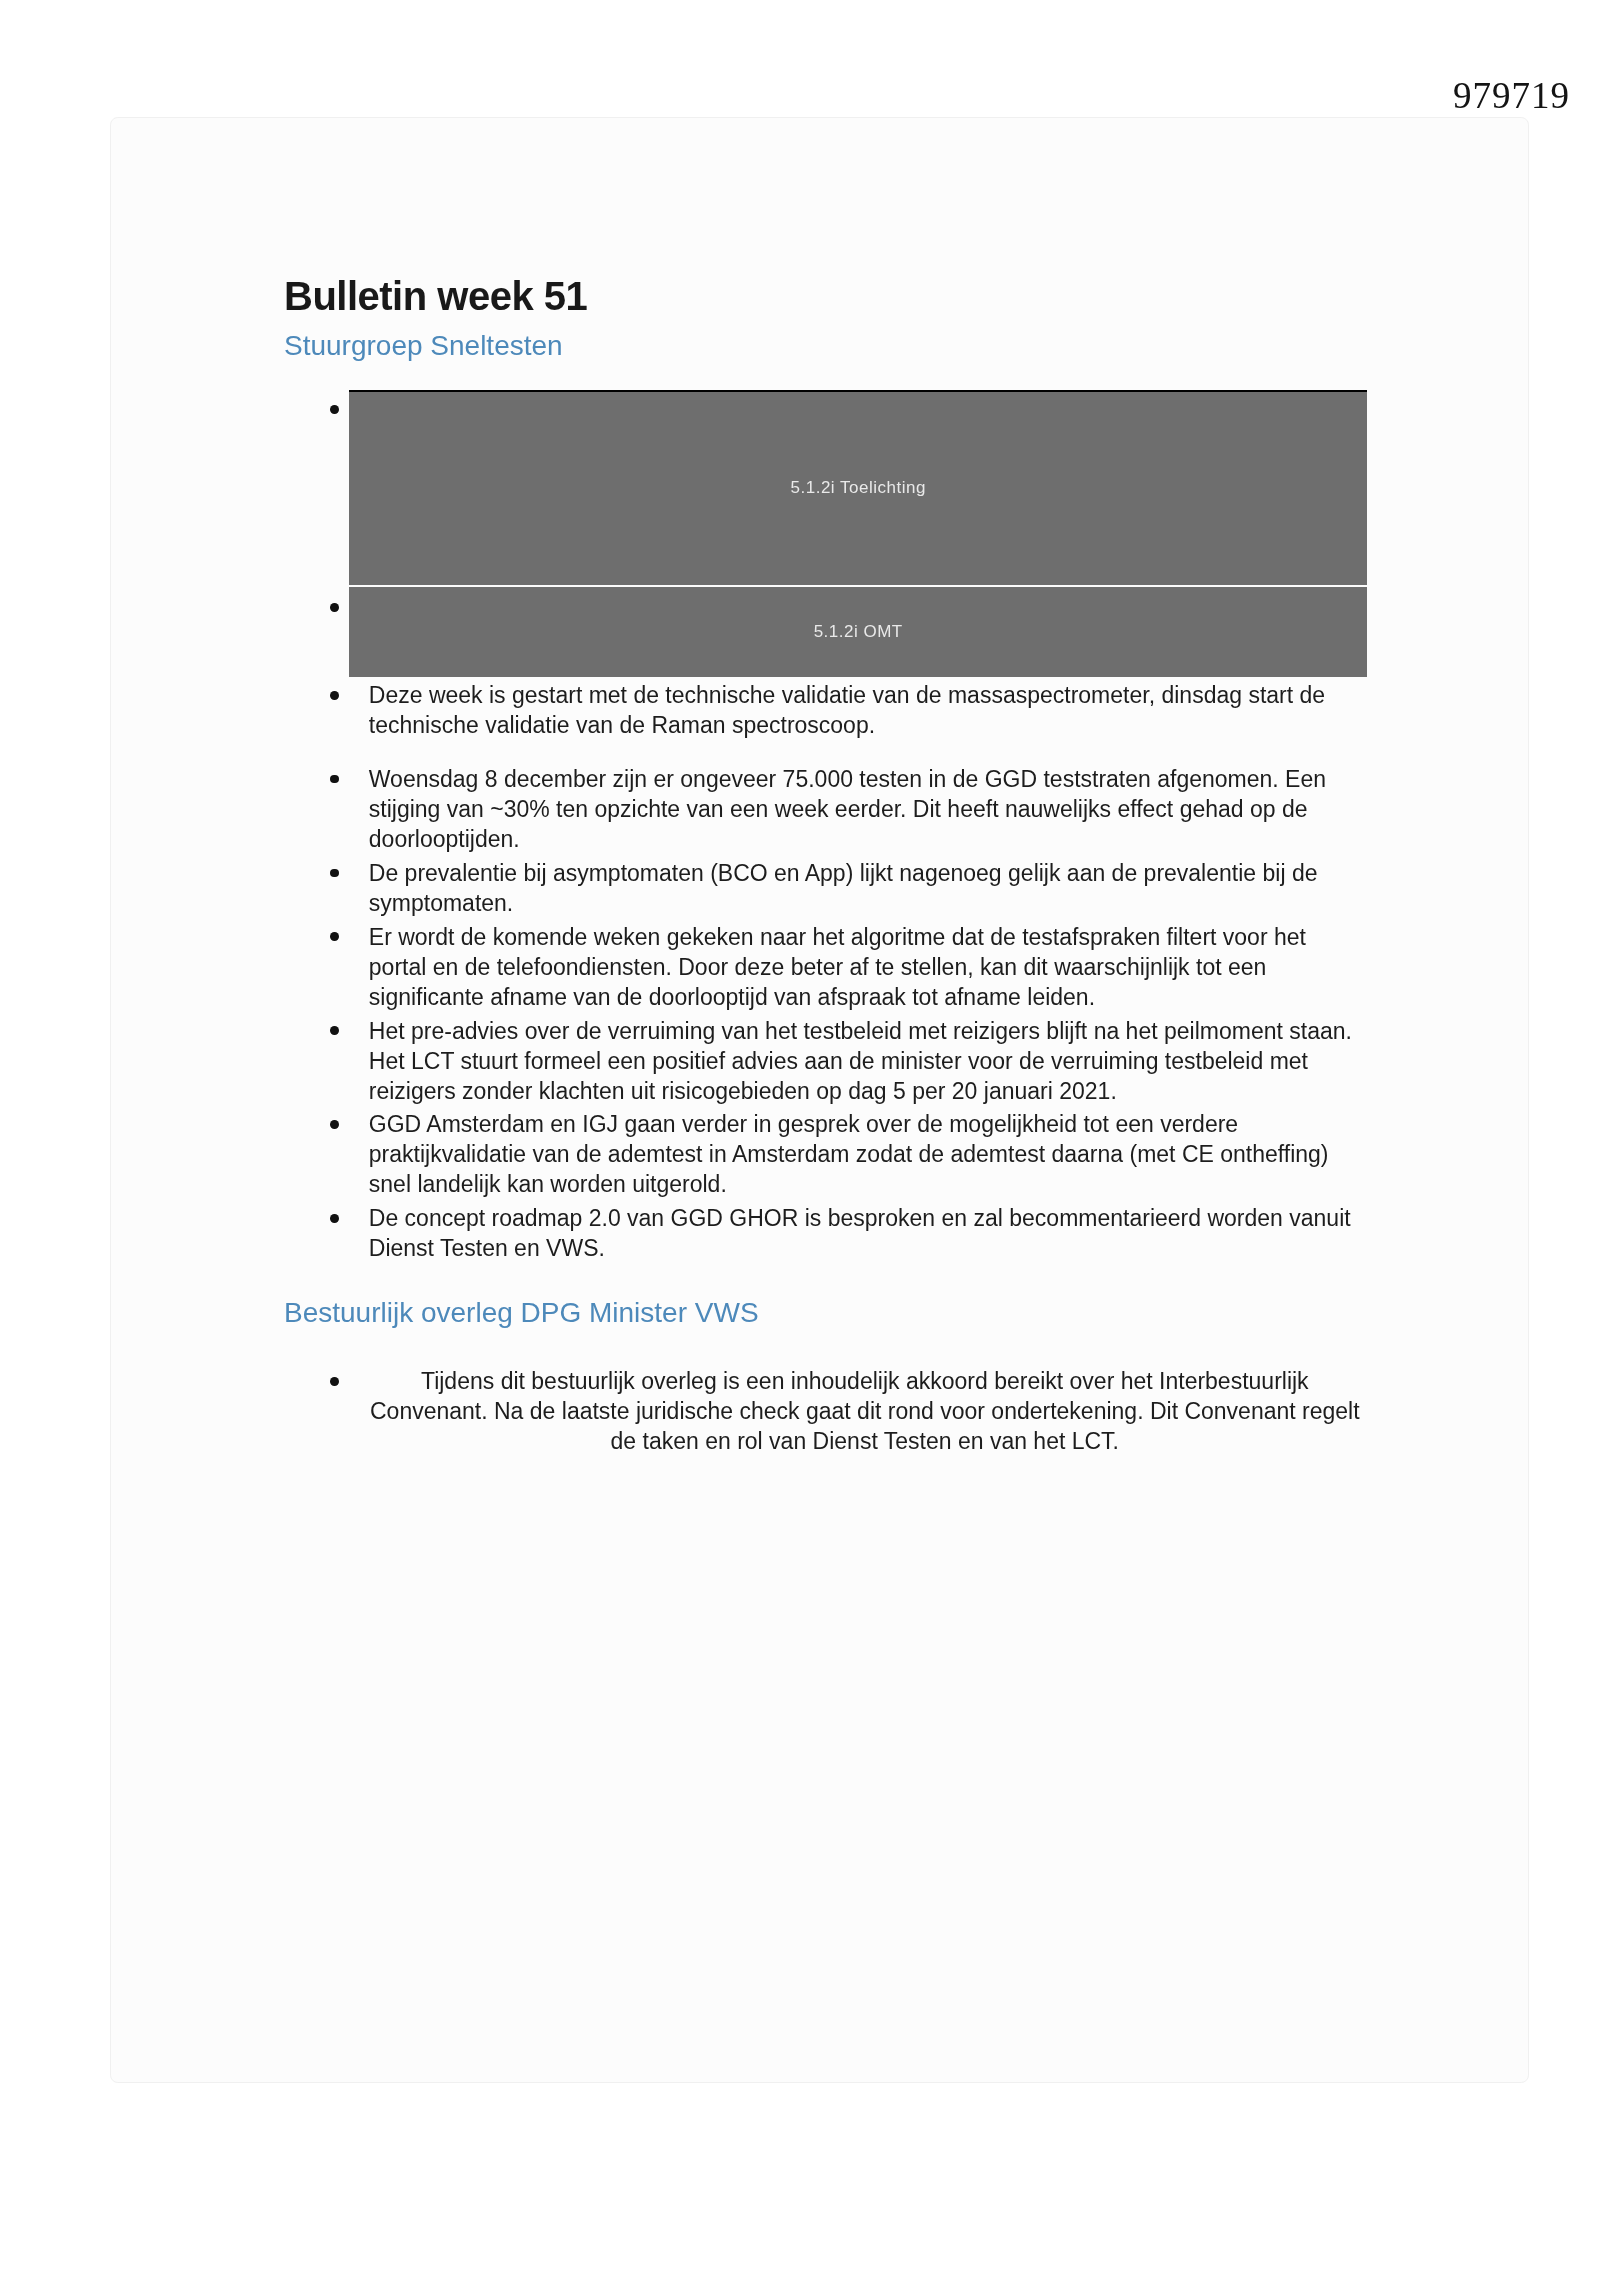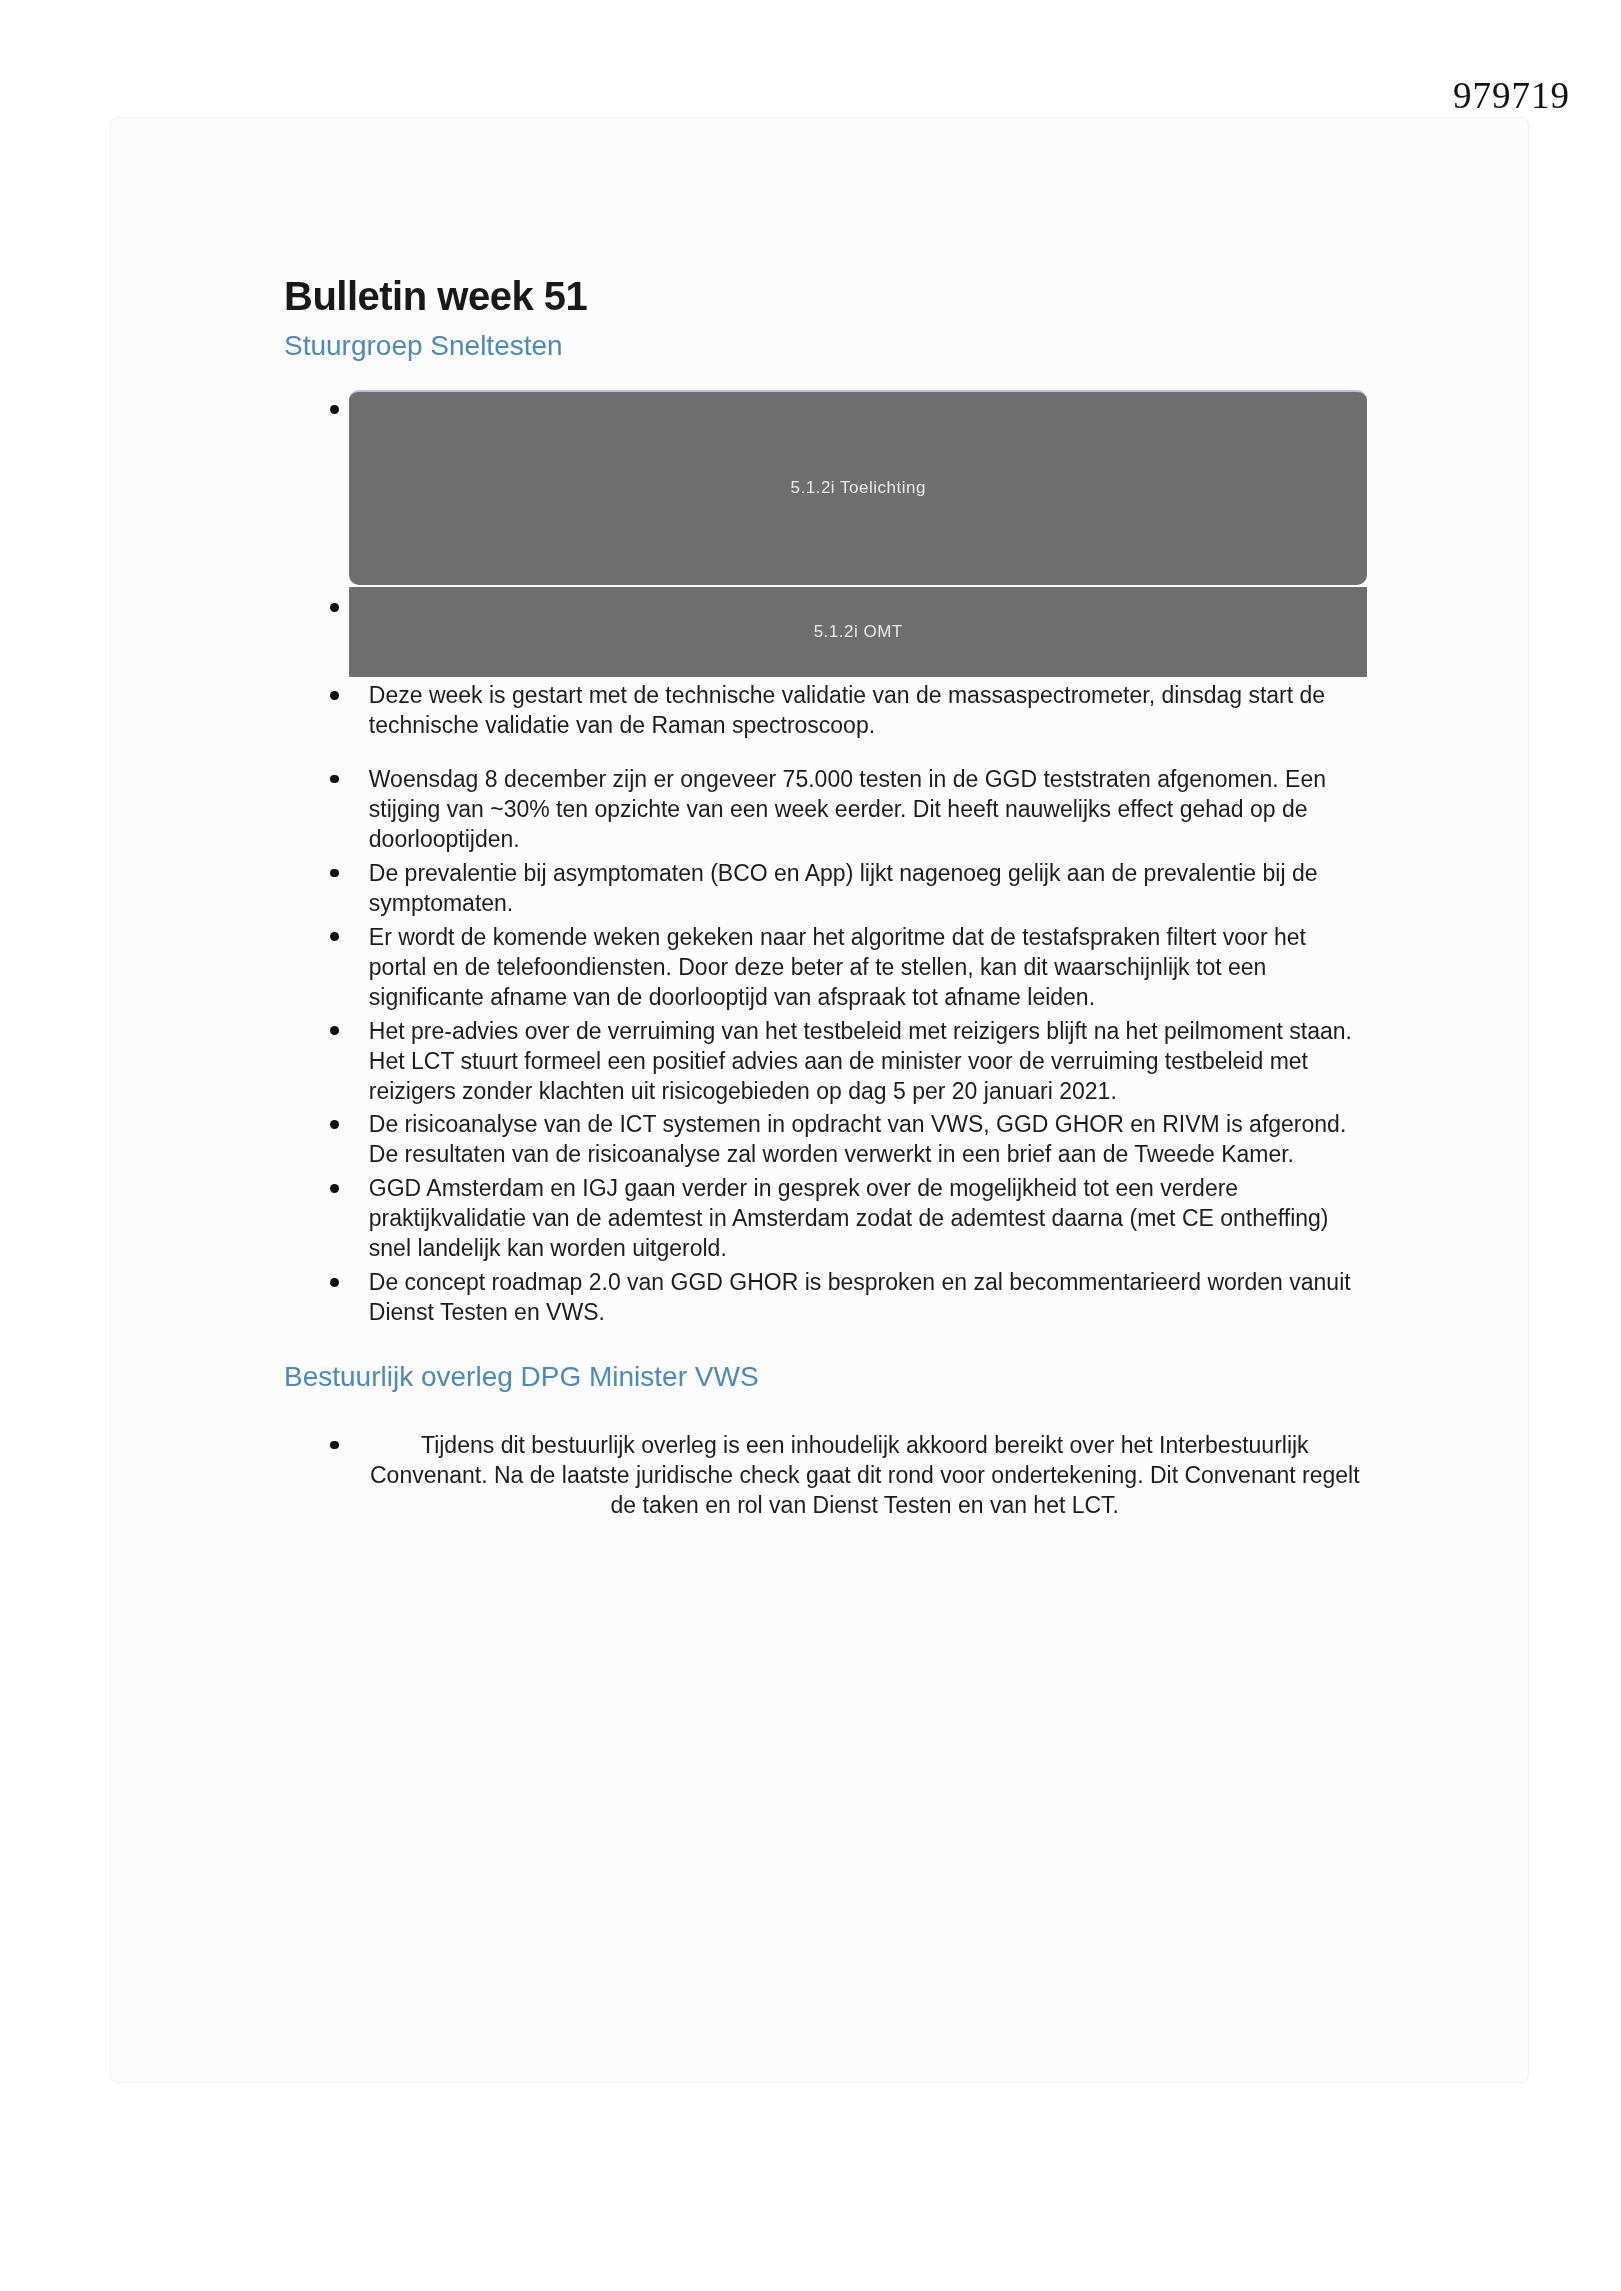--- a/index.html
+++ b/index.html
@@ -77,21 +77,21 @@
   }
   .bullet-text strong{font-weight:400;}
   .redaction-box{
     width:1018px;
     margin-left:-19.6px;
     background:var(--redact,#6e6e6e);
     display:flex;
     align-items:center;
     justify-content:center;
   }
-  .redaction-box.first{border-top:2px solid #c4b5fd;border-radius:10px;}
+  .redaction-box.first{border-top:2px solid #000000;}
   .bullet-row.redacted{margin-bottom:2.9px;}
   .bullet-row.redacted:last-of-type{margin-bottom:11.8px;}
   .redaction-label{
     color:var(--redact_label,#e9e9e9);
     font-size:17px;
     letter-spacing:0.5px;
   }
 </style>
 </head>
 <body>
@@ -137,24 +137,20 @@
           <div class="bullet-row">
             <span class="dot"></span>
             <div class="bullet-text"><span>Er wordt de komende weken gekeken naar het algoritme dat de testafspraken filtert voor het portal en de telefoondiensten.  Door deze beter af te stellen, kan dit waarschijnlijk tot een </span><strong>significante afname van de doorlooptijd</strong><span> van afspraak tot afname leiden.</span></div>
           </div>
           <div class="bullet-row">
             <span class="dot"></span>
             <div class="bullet-text"><span>Het pre-advies over de verruiming van het testbeleid </span><strong>met reizigers</strong><span> blijft na het peilmoment staan. Het LCT stuurt formeel een </span><strong>positief advies</strong><span> aan de minister voor de verruiming testbeleid met reizigers zonder klachten uit risicogebieden op dag 5 per 20 januari 2021.</span></div>
           </div>
           <div class="bullet-row">
             <span class="dot"></span>
-            <div class="bullet-text"><span>De </span><strong>risicoanalyse van de ICT systemen</strong><span> in opdracht van VWS, GGD GHOR en RIVM is afgerond. De resultaten van de risicoanalyse zal worden verwerkt in een brief aan de Tweede Kamer.</span></div>
-          </div>
-          <div class="bullet-row">
-            <span class="dot"></span>
             <div class="bullet-text"><span>GGD Amsterdam en IGJ gaan verder in gesprek over de mogelijkheid tot een verdere </span><strong>praktijkvalidatie van de ademtest</strong><span> in Amsterdam zodat de ademtest daarna (met CE ontheffing) snel landelijk kan worden uitgerold.</span></div>
           </div>
           <div class="bullet-row">
             <span class="dot"></span>
             <div class="bullet-text"><span>De </span><strong>concept roadmap 2.0 van GGD GHOR</strong><span> is besproken en zal becommentarieerd worden vanuit Dienst Testen en VWS.</span></div>
           </div>
         </div>
       </section>
       <section class="doc-section">
         <h2 class="section-heading">Bestuurlijk overleg DPG Minister VWS</h2>

